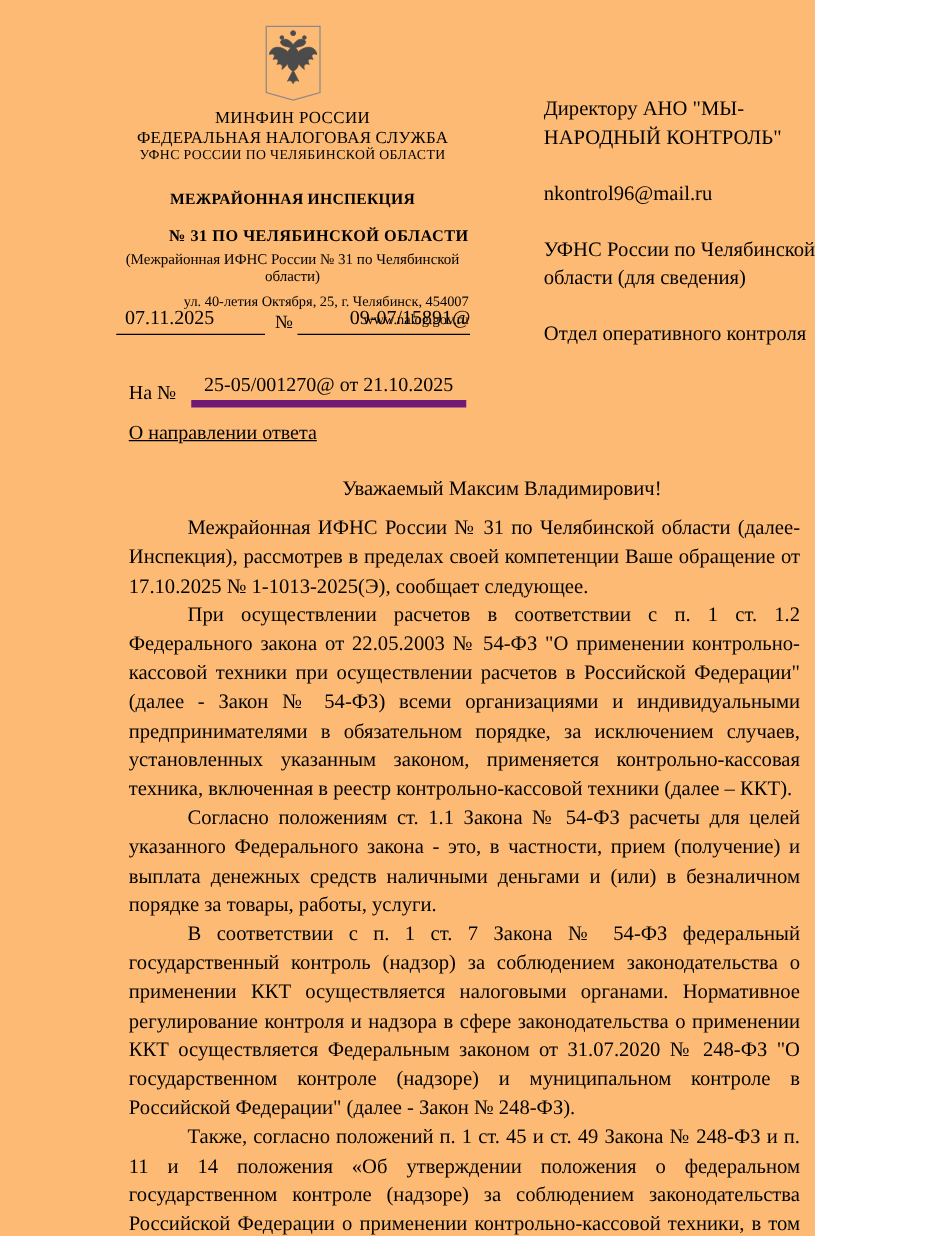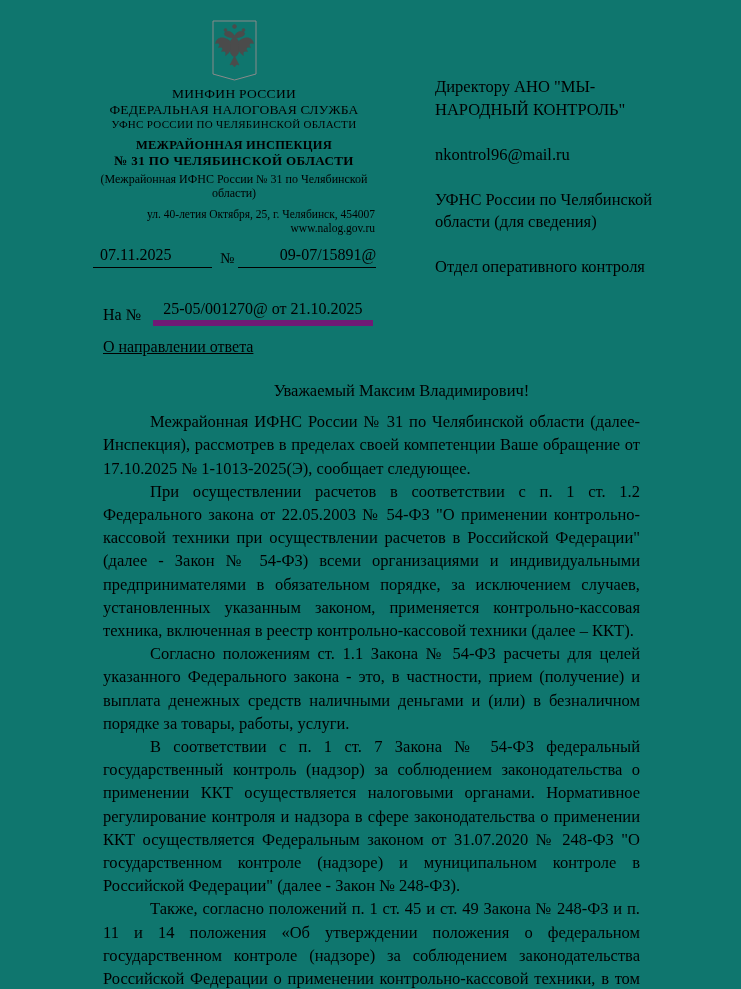--- a/index.html
+++ b/index.html
@@ -1,34 +1,34 @@
 <!DOCTYPE html>
 <html><head>
 <meta charset="utf-8">
 <style>
   html,body{margin:0;padding:0;background:#fff;}
   .page{
     position:relative;
-    width:741px;height:989px;
-    background:#0f766e;
+    width:652px;height:989px;
+    background:#fdba74;
     font-family:"Liberation Serif","DejaVu Serif",serif;
     color:#000;
     overflow:hidden;
   }
   
   .letterhead{
     position:absolute;left:93px;top:20px;width:282px;
     text-align:center;line-height:1.18;
   }
   .emblem{display:block;margin:0 auto 4px auto;}
   .lh-ministry{font-size:13.5px;letter-spacing:.3px;}
   .lh-service{font-size:13.5px;letter-spacing:.2px;}
-  .lh-dept{font-size:11px;letter-spacing:.3px;margin-bottom:7px;}
+  .lh-dept{font-size:11px;letter-spacing:.3px;margin-bottom:21px;}
   .lh-insp1,.lh-insp2{font-size:12.5px;font-weight:bold;letter-spacing:.2px;}
-  .lh-insp3{font-size:13px;font-weight:bold;margin-top:0;margin-bottom:4px;letter-spacing:.4px;}
+  .lh-insp3{font-size:13px;font-weight:bold;margin-top:14px;margin-bottom:4px;letter-spacing:.4px;text-align:right;}
   .lh-short{font-size:12px;margin-bottom:8px;}
   .lh-addr,.lh-phone,.lh-site{font-size:11.5px;text-align:right;}
   
   .ref-row{position:absolute;left:93px;top:246px;width:290px;font-size:16px;}
   .ref-date{
     display:inline-block;width:112px;border-bottom:1px solid #000;
     padding-left:7px;padding-bottom:3px;vertical-align:bottom;
   }
   .ref-no-sign{display:inline-block;margin:0 4px 0 8px;vertical-align:bottom;padding-bottom:1px;font-size:15px;}
   .ref-number{

